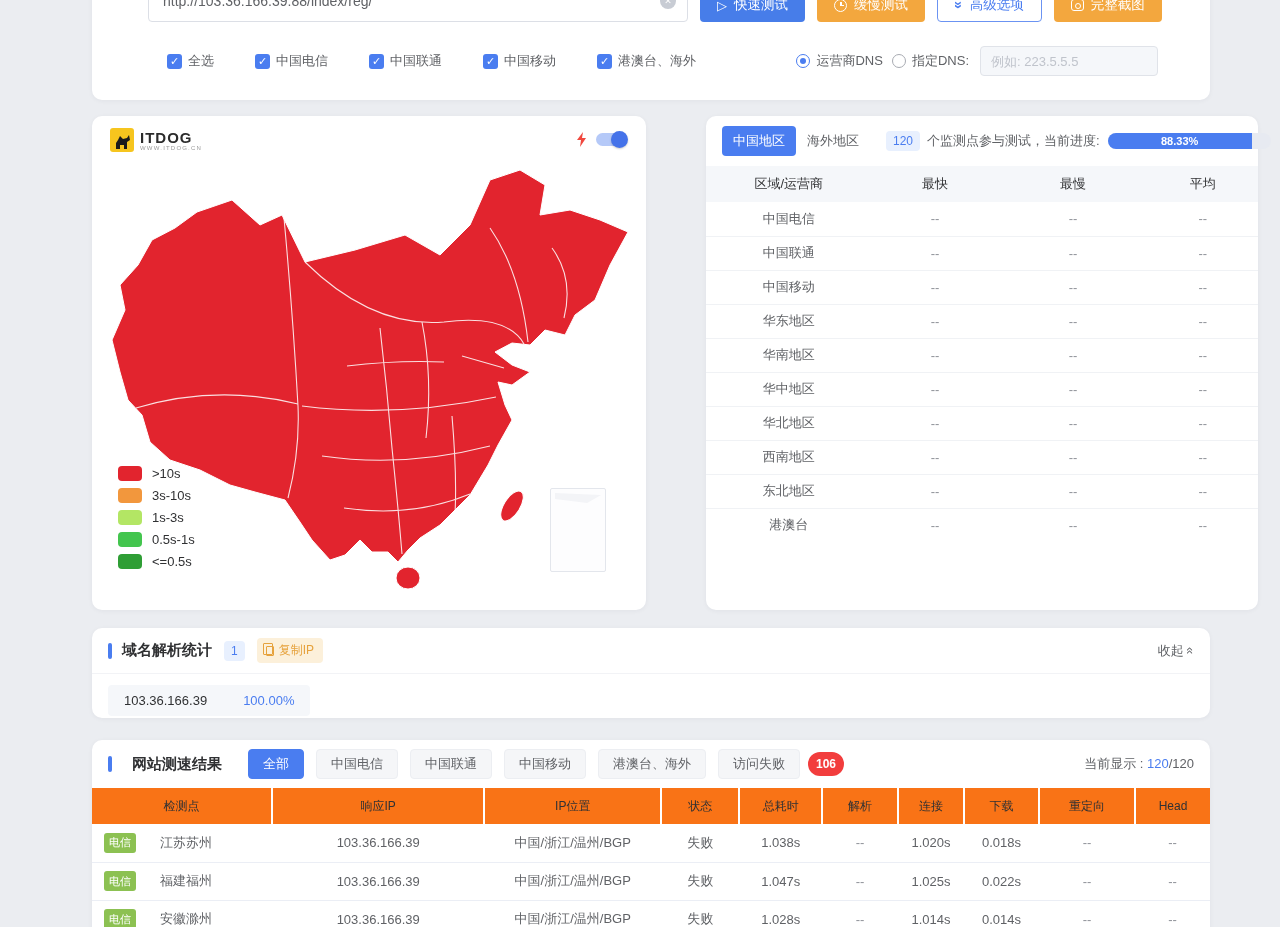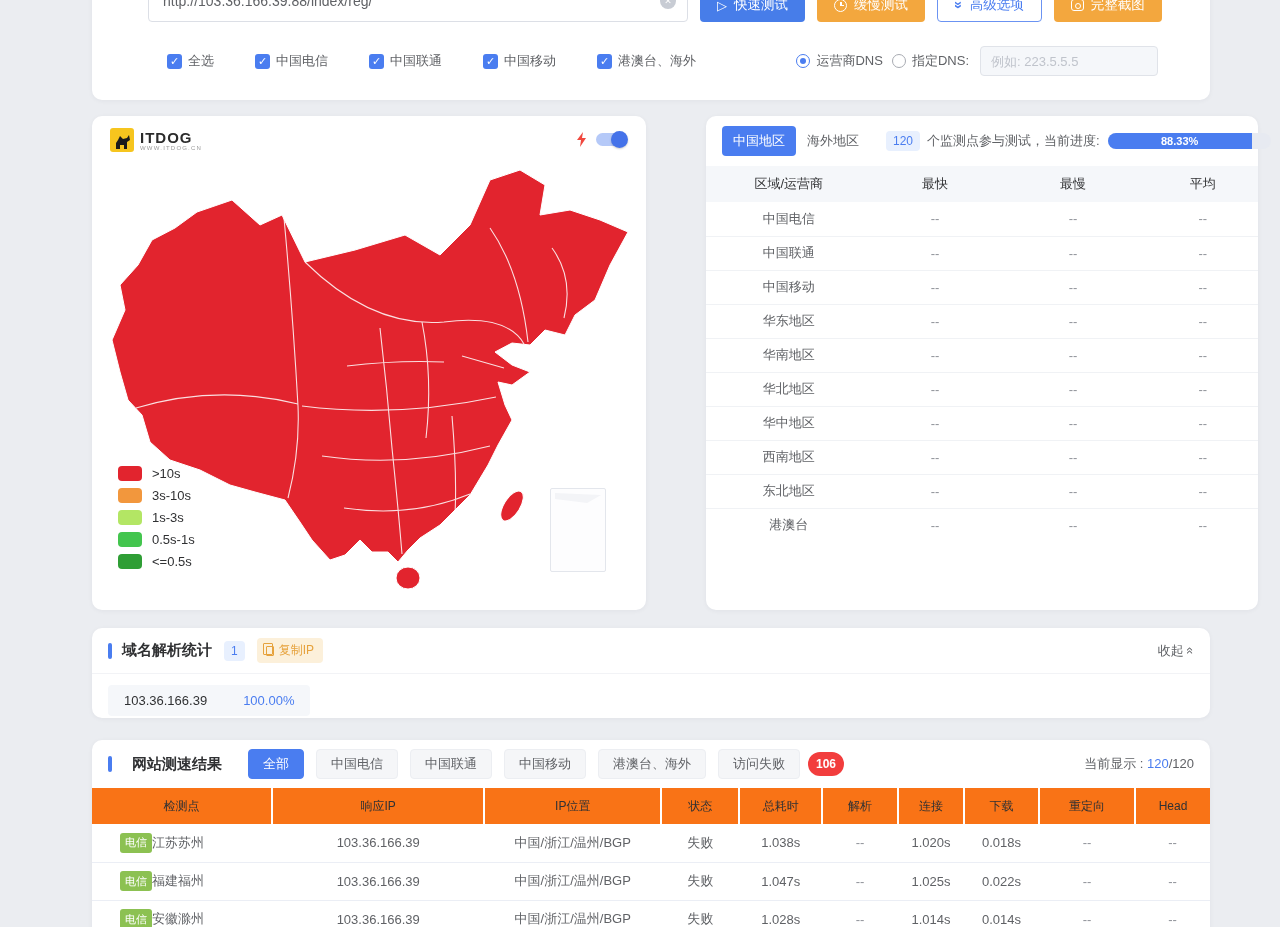--- a/index.html
+++ b/index.html
@@ -118,21 +118,21 @@
   .res-tabs { display:flex; gap:12px; margin-left:16px; align-items:center; }
   .res-tab { font-size:13px; color:#606266; background:#f5f6f8; border:1px solid #eceef2; border-radius:4px; padding:5px 14px; cursor:pointer; white-space:nowrap; }
   .res-tab.active { background:#4a7df0; border-color:#4a7df0; color:#fff; }
   .red-badge { background:#f23d3d; color:#fff; font-size:12px; font-weight:bold; border-radius:12px; padding:5px 8px; margin-left:-4px; }
   .display-count { margin-left:auto; font-size:13px; color:#606266; }
   .display-count b { color:#4a7df0; font-weight:normal; }
   .results-table th { height:36px; background:#f97316; font-size:12px; color:#303133; font-weight:500; text-align:center; border-right:2px solid #fff; }
   .results-table th:last-child { border-right:none; }
   .results-table td { height:38px; font-size:13px; color:#606266; text-align:center; border-bottom:1px solid #ebeef5; }
   .results-table td.dash { color:#909399; }
-  .cell-node { display:flex; align-items:center; gap:0; padding-left:28px; }
+  .cell-node { display:flex; align-items:center; gap:24px; padding-left:12px; }
   .isp-badge { background:#8cc152; color:#fff; font-size:11px; border-radius:3px; padding:2.5px 5px; }
   .st-fail { color:#f23d3d; }
   .t-olive { color:#aea345; }
 
   .bolt { display:block; }
 </style>
 </head>
 <body>
 
 <div class="panel" id="panel-top">
@@ -316,27 +316,27 @@
           <td class="dash">--</td>
           <td class="dash">--</td>
         </tr>
       <tr>
           <td>华南地区</td>
           <td class="dash">--</td>
           <td class="dash">--</td>
           <td class="dash">--</td>
         </tr>
       <tr>
+          <td>华中地区</td>
+          <td class="dash">--</td>
+          <td class="dash">--</td>
+          <td class="dash">--</td>
+        </tr>
+      <tr>
           <td>华北地区</td>
-          <td class="dash">--</td>
-          <td class="dash">--</td>
-          <td class="dash">--</td>
-        </tr>
-      <tr>
-          <td>华中地区</td>
           <td class="dash">--</td>
           <td class="dash">--</td>
           <td class="dash">--</td>
         </tr>
       <tr>
           <td>西南地区</td>
           <td class="dash">--</td>
           <td class="dash">--</td>
           <td class="dash">--</td>
         </tr>

